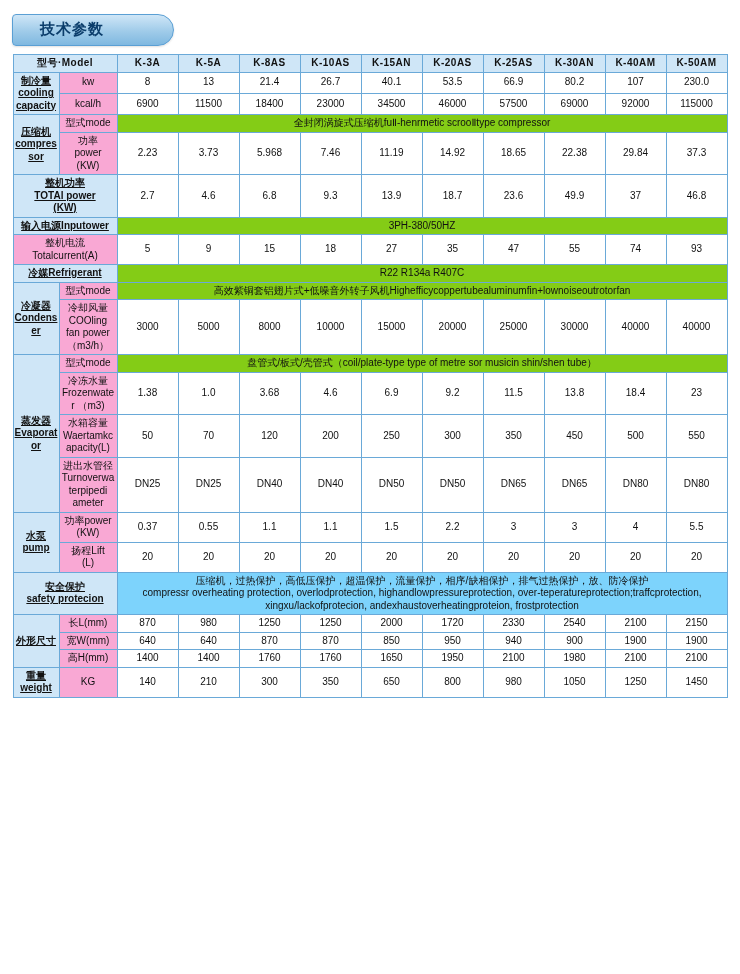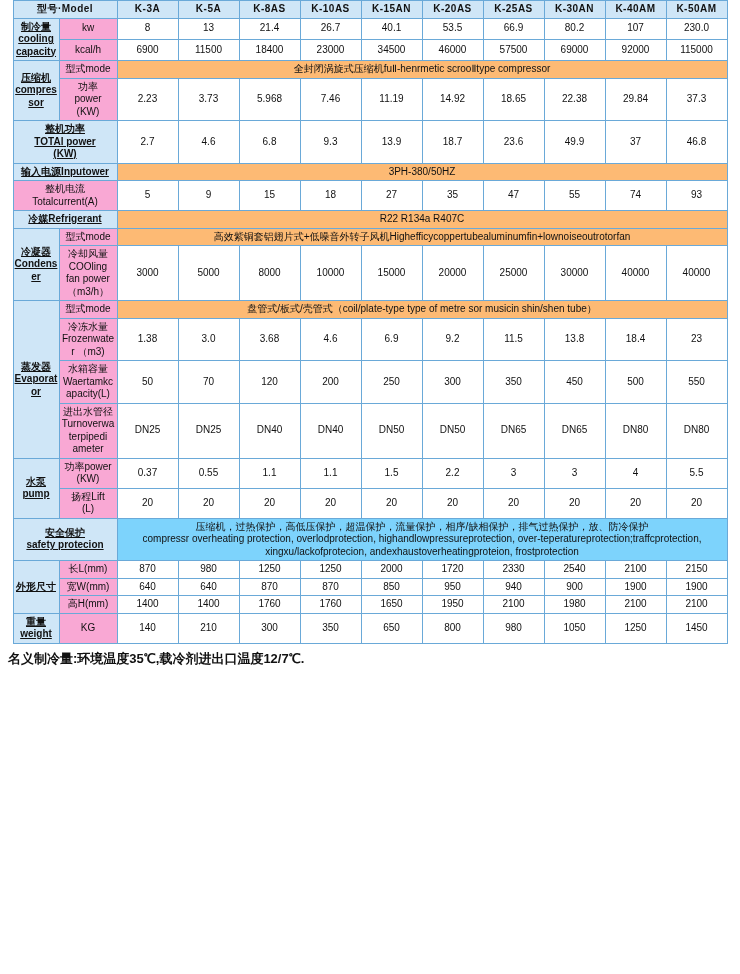--- a/index.html
+++ b/index.html
@@ -79,21 +79,21 @@
     background: #cfe6f7;
     font-weight: bold;
     font-size: 11px;
     letter-spacing: 0.5px;
   }
   td.val {
     background: #ffffff;
     font-size: 10.5px;
   }
   td.wide {
-    background: #fdba74;
+    background: #84cc16;
     font-size: 10.5px;
     padding: 4px 6px;
   }
   td.wide-left {
     background: #7dd3fc;
     font-size: 10px;
     padding: 4px 6px;
     text-align: left;
     line-height: 1.45;
   }
@@ -105,20 +105,24 @@
   }
   .small {
     font-size: 9px;
   }
 </style>
 </head>
 <body>
 
 <div class="page">
 
+  <div class="banner">
+    <div class="banner-shape"></div>
+    <div class="banner-text">技术参数</div>
+  </div>
 
   <table class="spec">
     <colgroup>
       <col style="width:46px">
       <col style="width:58px">
       <col style="width:61px">
       <col style="width:61px">
       <col style="width:61px">
       <col style="width:61px">
       <col style="width:61px">
@@ -266,21 +270,21 @@
         <td class="lbl-b" rowspan="4" style="white-space:pre-line">蒸发器
 Evaporator</td>
         <td class="lbl">型式mode</td>
         <td class="wide" colspan="10">盘管式/板式/壳管式（coil/plate-type type of metre sor musicin shin/shen tube）</td>
       </tr>
 
       <tr>
         <td class="lbl small" style="white-space:pre-line">冷冻水量
 Frozenwater （m3)</td>
         <td class="val">1.38</td>
-        <td class="val">3.0</td>
+        <td class="val">1.0</td>
         <td class="val">3.68</td>
         <td class="val">4.6</td>
         <td class="val">6.9</td>
         <td class="val">9.2</td>
         <td class="val">11.5</td>
         <td class="val">13.8</td>
         <td class="val">18.4</td>
         <td class="val">23</td>
       </tr>
 
@@ -407,15 +411,14 @@
         <td class="val">650</td>
         <td class="val">800</td>
         <td class="val">980</td>
         <td class="val">1050</td>
         <td class="val">1250</td>
         <td class="val">1450</td>
       </tr>
     </tbody>
   </table>
 
-  <div class="note">名义制冷量:环境温度35℃,载冷剂进出口温度12/7℃.</div>
 
 </div>
 
 </body></html>

